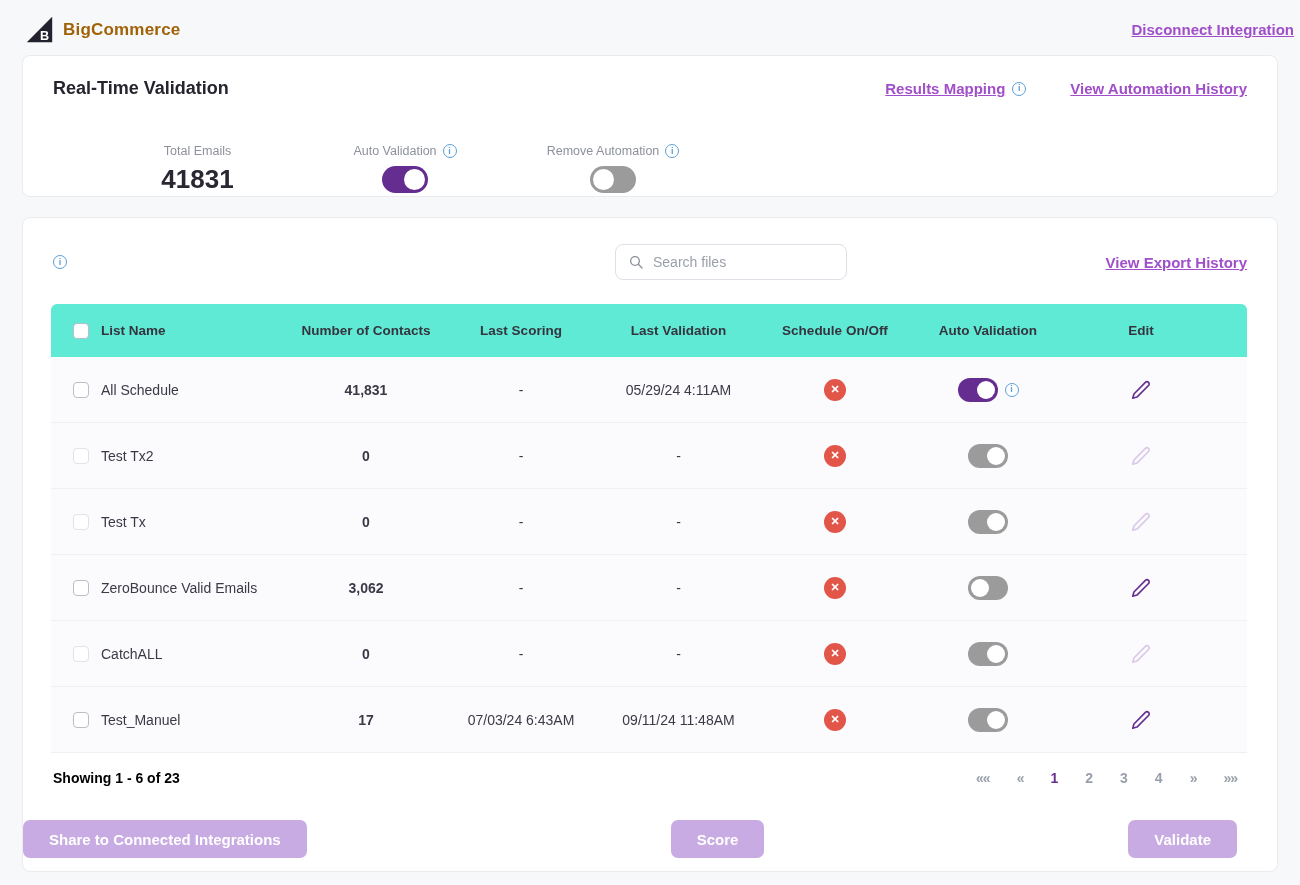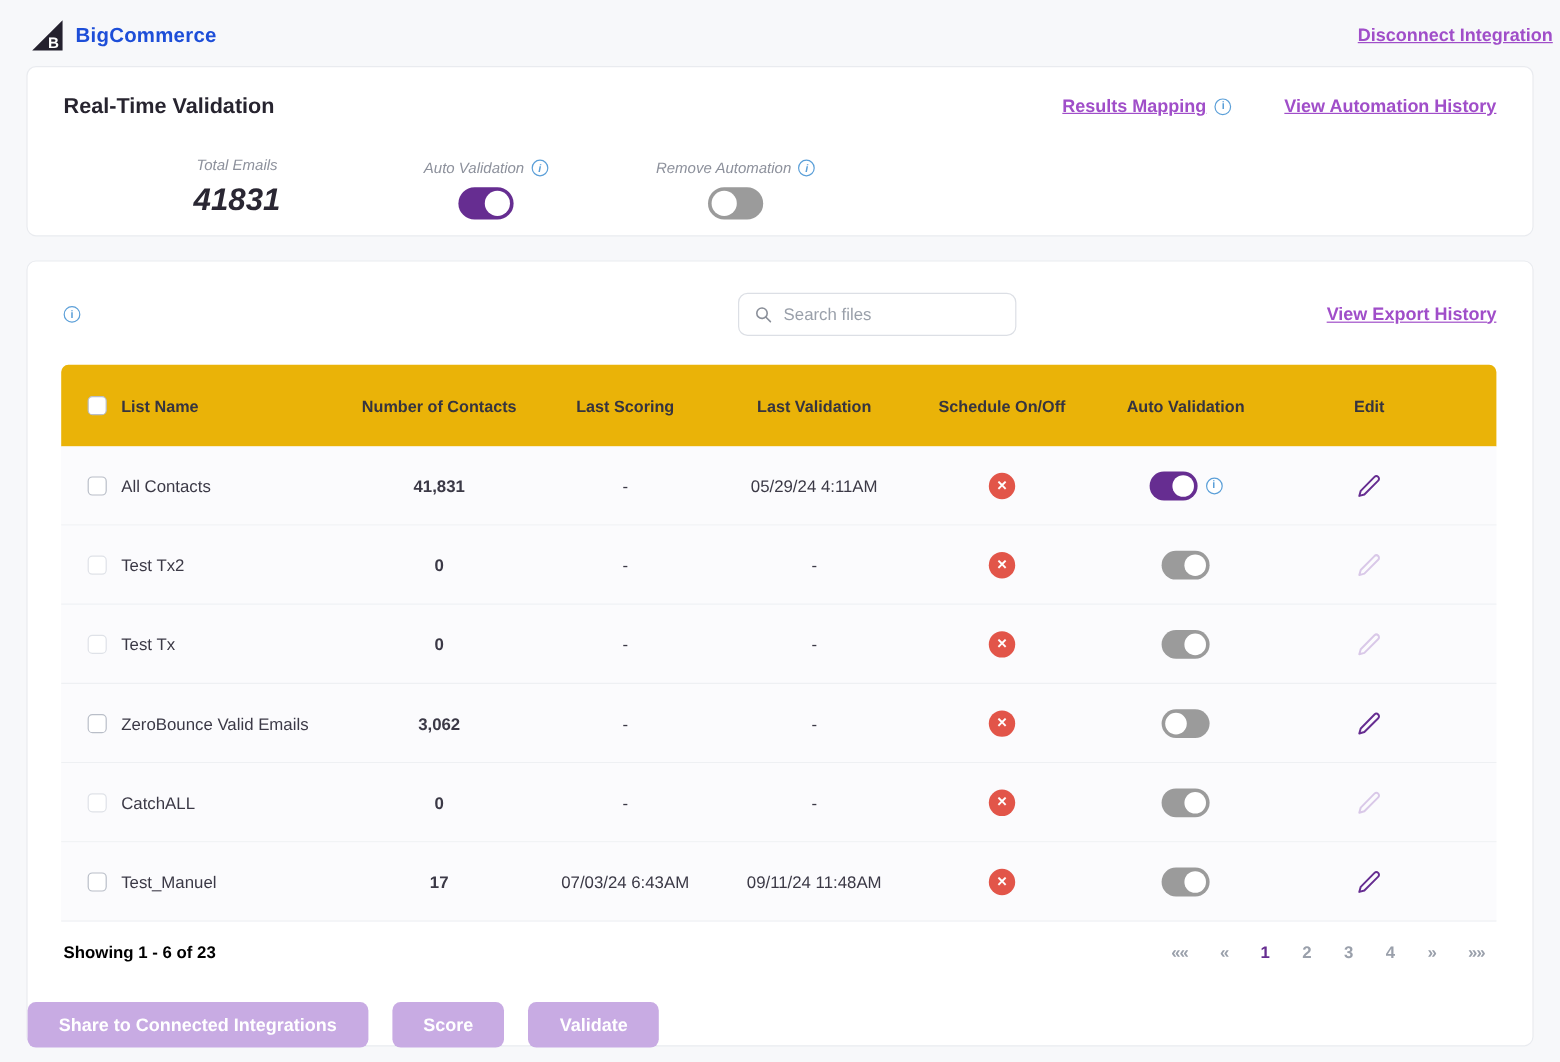--- a/index.html
+++ b/index.html
@@ -6,35 +6,35 @@
   html,body { width:1300px; height:885px; }
   body {
     font-family:"Liberation Sans", sans-serif;
     background:#f7f8fa;
     color:#2e2c38;
     overflow:hidden;
   }
   
   .topbar { display:flex; align-items:center; justify-content:space-between; padding:16px 6px 12px 26px; }
   .brand { display:flex; align-items:center; gap:10px; }
-  .brand-name { font-size:17px; font-weight:bold; color:#1d4ed8; letter-spacing:.2px; }
+  .brand-name { font-size:17px; font-weight:bold; color:#a16207; letter-spacing:.2px; }
   .link { color:#a04ec9; font-weight:bold; text-decoration:underline; font-size:15px; cursor:pointer; white-space:nowrap; }
   
   .card { background:#fff; border:1px solid #e9ebef; border-radius:8px; margin:0 22px; }
   .card-rt { padding:22px 30px 26px 30px; height:142px; }
   .card-rt-head { display:flex; align-items:center; justify-content:space-between; }
   .card-title { font-size:18px; font-weight:bold; color:#27242f; }
   .rt-links { display:flex; align-items:center; gap:44px; }
   .withinfo { display:inline-flex; align-items:center; gap:7px; }
   .info-icon {
     width:14px; height:14px; border:1px solid #5b9fd8; color:#5b9fd8; border-radius:50%;
     font-size:9px; line-height:1; display:inline-flex; align-items:center; justify-content:center;
     font-weight:bold; flex:0 0 auto; background:#fff;
   }
-  .stats-row { display:flex; align-items:flex-start; margin-top:32px; padding-left:62px;font-style:italic; }
+  .stats-row { display:flex; align-items:center; margin-top:42px; padding-left:62px; }
   .stat { width:165px; text-align:center; margin-right:40px; }
   .stat-label { font-size:12.5px; color:#8d919c; }
   .stat-value { font-size:26px; font-weight:bold; color:#2a2733; margin-top:6px; }
   .toggle-block { width:170px; text-align:center; margin-right:38px; }
   .toggle-block .stat-label { display:inline-flex; align-items:center; gap:6px; }
   
   .toggle { position:relative; border-radius:14px; background:#9b9b9b; display:inline-block; cursor:pointer; }
   .toggle .knob { position:absolute; top:3px; border-radius:50%; background:#fff; }
   .toggle.big { width:46px; height:27px; margin-top:7px; }
   .toggle.big .knob { width:21px; height:21px; }
@@ -51,21 +51,21 @@
   .search-box {
     flex:0 0 232px; height:36px; border:1px solid #dcdfe5; border-radius:8px; background:#fff;
     display:flex; align-items:center; padding:0 12px; gap:9px;
   }
   .search-box input { border:none; outline:none; font-size:14px; color:#4a4856; width:100%; font-family:"Liberation Sans",sans-serif; background:transparent; }
   .search-box input::placeholder { color:#9aa0aa; }
   .sv-head .link { margin-left:auto; }
   
   .table { margin:24px 30px 0 28px; }
   .trow { display:flex; align-items:center; }
-  .thead { background:#eab308; height:68px; border-radius:6px 6px 0 0; font-weight:bold; font-size:13.5px; color:#36343f; }
+  .thead { background:#5eead4; height:53px; border-radius:6px 6px 0 0; font-weight:bold; font-size:13.5px; color:#36343f; }
   .tbody .trow { height:66px; background:#fbfbfd; border-bottom:1px solid #eef0f3; font-size:14px; color:#3b3946; }
   .cell { display:flex; align-items:center; justify-content:center; }
   .col-name { flex:0 0 235px; justify-content:flex-start; padding-left:22px; gap:12px; }
   .col-contacts { flex:0 0 160px; font-weight:bold; }
   .col-scoring { flex:0 0 150px; }
   .col-validation { flex:0 0 165px; }
   .col-schedule { flex:0 0 148px; }
   .col-autoval { flex:0 0 158px; gap:7px; }
   .col-edit { flex:0 0 148px; }
   .thead .col-contacts { font-weight:bold; }
@@ -77,21 +77,21 @@
   .pencil.disabled { color:#d9c8e8; cursor:default; }
   .pencil svg { width:100%; height:100%; }
   
   .table-footer { display:flex; align-items:center; justify-content:space-between; padding:17px 40px 0 30px; }
   .showing { font-size:14px; font-weight:bold; color:#000000; }
   .pagination { display:flex; align-items:center; gap:27px; }
   .page-btn { font-size:14px; color:#9aa0ab; font-weight:bold; cursor:pointer; letter-spacing:-1px; }
   .page-btn.num { letter-spacing:0; }
   .page-btn.active { color:#662d91; }
   
-  .actions { display:flex; justify-content:flex-start; gap:20px; padding:34px 40px 0 0; }
+  .actions { display:flex; justify-content:space-between; gap:20px; padding:34px 40px 0 0; }
   .btn {
     background:#c8abe3; color:#fff; font-weight:bold; font-size:15px; border:none; border-radius:7px;
     height:38px; padding:0 26px; cursor:pointer; font-family:"Liberation Sans",sans-serif;
   }
 </style>
 </head>
 <body>
 
 <div class="topbar">
   <div class="brand">
@@ -166,21 +166,21 @@
       <div class="cell col-scoring">Last Scoring</div>
       <div class="cell col-validation">Last Validation</div>
       <div class="cell col-schedule">Schedule On/Off</div>
       <div class="cell col-autoval">Auto Validation</div>
       <div class="cell col-edit">Edit</div>
     </div>
     <div class="tbody">
     <div class="trow">
       <div class="cell col-name">
         <span class="checkbox"></span>
-        <span>All Contacts</span>
+        <span>All Schedule</span>
       </div>
       <div class="cell col-contacts">41,831</div>
       <div class="cell col-scoring">-</div>
       <div class="cell col-validation">05/29/24 4:11AM</div>
       <div class="cell col-schedule">
         <span class="red-x">✕</span>
       </div>
       <div class="cell col-autoval">
         <span class="toggle small on">
               <span class="knob"></span>

